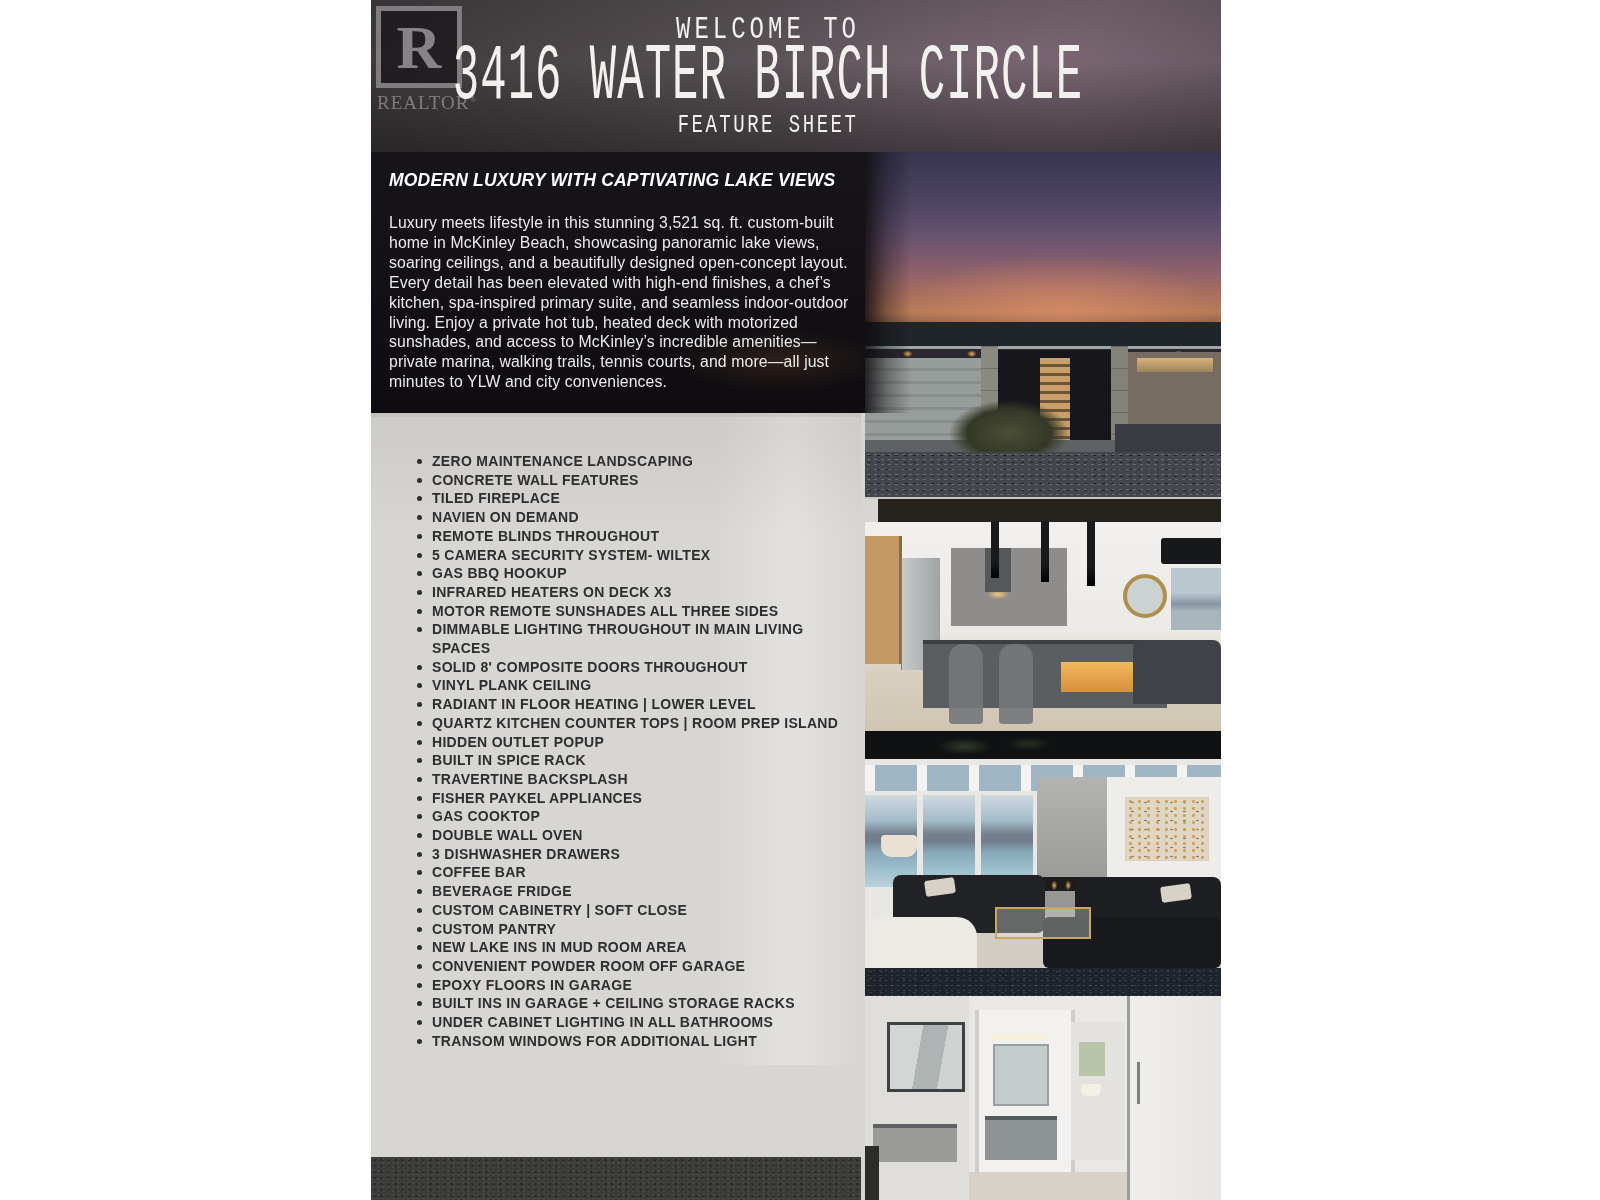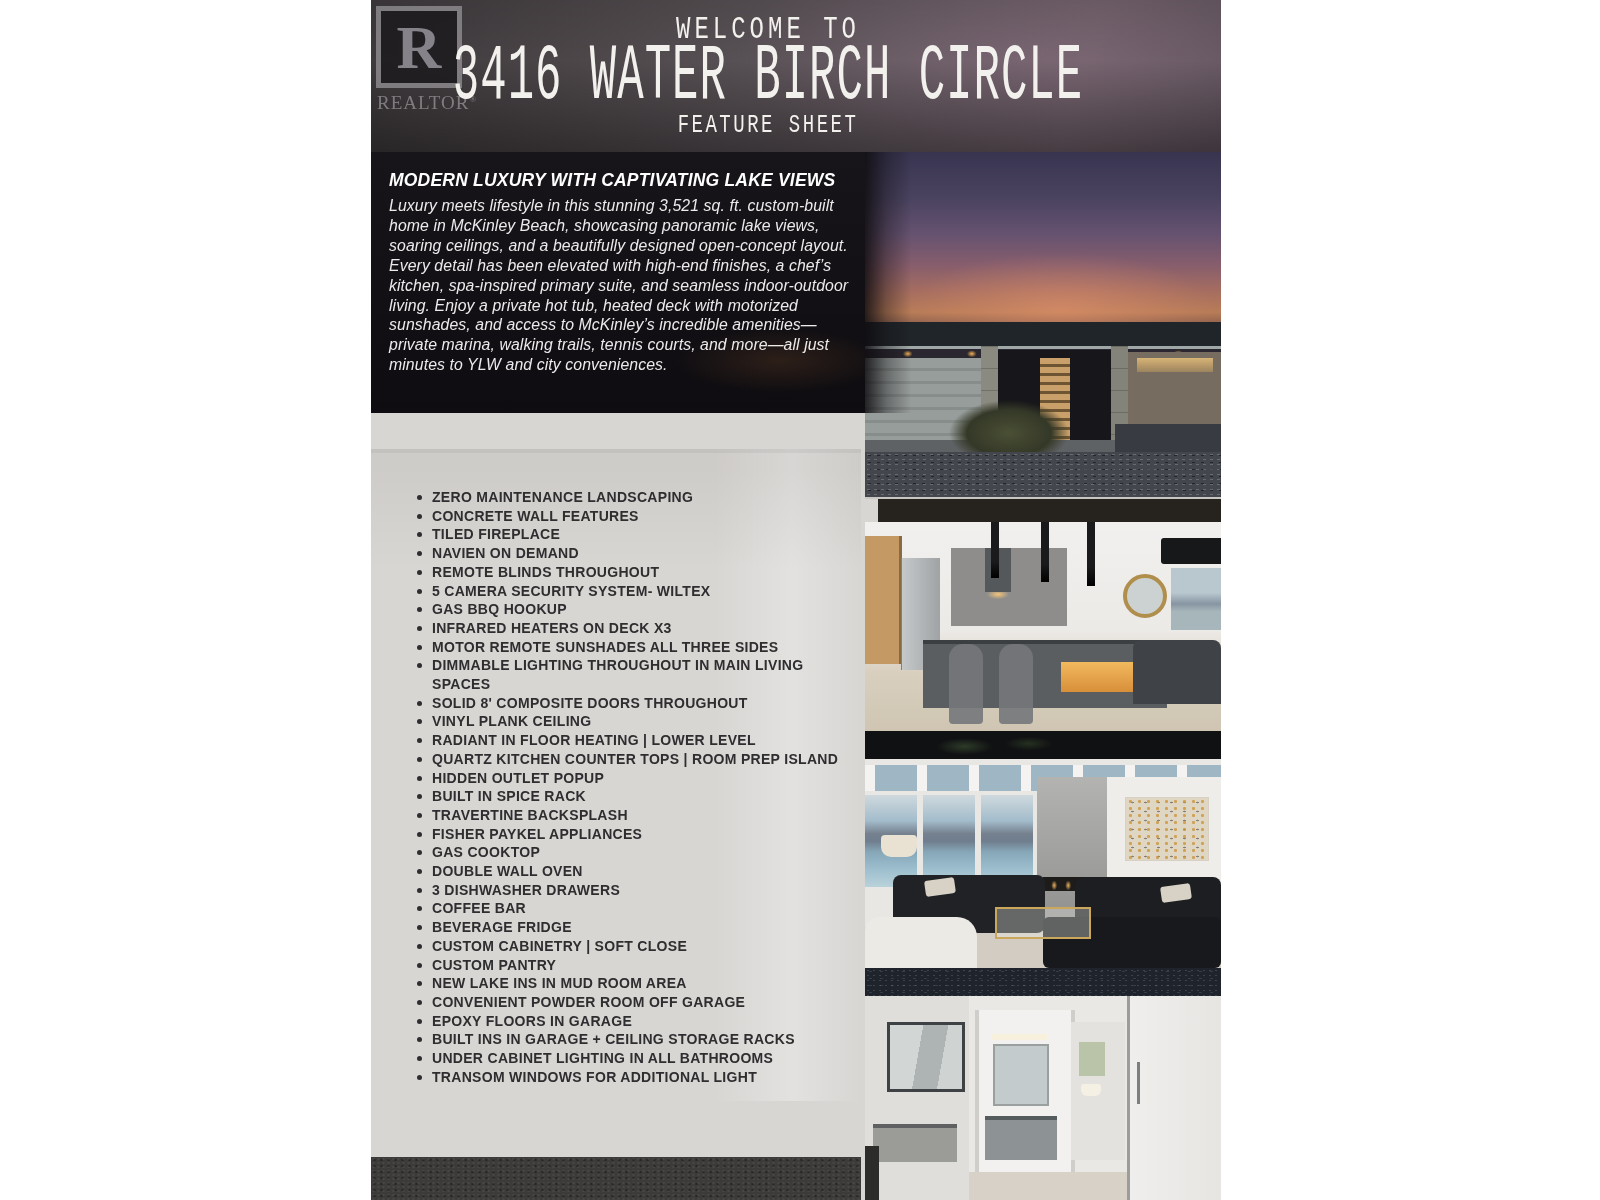--- a/index.html
+++ b/index.html
@@ -29,30 +29,30 @@
     letter-spacing:1px;transform:scaleY(1.8);transform-origin:center;white-space:nowrap;}
   .subtitle{position:absolute;left:0;right:0;top:114px;font-size:19px;letter-spacing:2.5px;
     transform:scaleY(1.35);transform-origin:center;}
 
   
   .description{position:absolute;left:0;top:152px;width:499px;height:261px;box-sizing:border-box;
     padding:14px 12px 0 18px;color:#eceaea;
     background:
       radial-gradient(150px 46px at 82% 80%, rgba(196,120,60,.16), transparent 70%),
       linear-gradient(180deg,#18151a 0%,#121014 55%,#0e0c10 100%);}
-  .description h2{margin:4px 0 5px 0;font-size:17.5px;font-style:italic;font-weight:bold;color:#ffffff;letter-spacing:.2px;}
-  .description p{margin:0;font-size:15.8px;line-height:19.9px;font-style:italic;letter-spacing:.1px;}
+  .description h2{margin:4px 0 22px 0;font-size:17.5px;font-style:italic;font-weight:bold;color:#ffffff;letter-spacing:.2px;}
+  .description p{margin:0;font-size:15.8px;line-height:19.9px;letter-spacing:.1px;}
 
   
   .features-bg{position:absolute;left:0;top:413px;width:490px;height:652px;
     background:
       linear-gradient(180deg, rgba(0,0,0,.05) 0 4px, rgba(255,255,255,0) 4px),
       linear-gradient(180deg, rgba(120,115,110,.10) 20px, rgba(255,255,255,.0) 120px),
       linear-gradient(90deg, rgba(255,255,255,.0) 70%, rgba(255,255,255,.28) 86%, rgba(255,255,255,.0) 100%),
-      #d8d6d3; margin-top: 36px;}
+      #d8d6d3;}
   ul.features{position:absolute;left:44px;top:39px;margin:0;padding:0;list-style:none;
     color:#2e2d2f;font-weight:bold;font-size:14px;line-height:18.7px;letter-spacing:.3px;}
   ul.features li{position:relative;padding-left:17px;}
   ul.features li::before{content:"";position:absolute;left:2px;top:7px;width:5px;height:5px;border-radius:50%;background:#2e2d2f;}
   ul.features li.two-line{max-width:382px;}
 
   .bottom-strip{position:absolute;left:0;top:1157px;width:490px;height:43px;background:#3c3b39;
     background-image:radial-gradient(rgba(255,255,255,.06) 1px, transparent 1.4px),
                      radial-gradient(rgba(0,0,0,.35) 1px, transparent 1.4px);
     background-size:5px 4px,7px 6px;}

